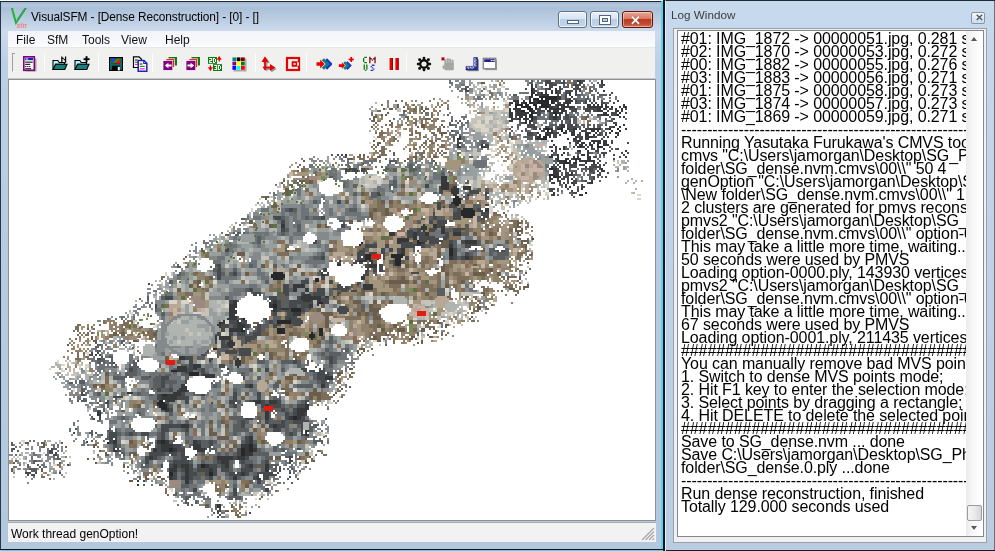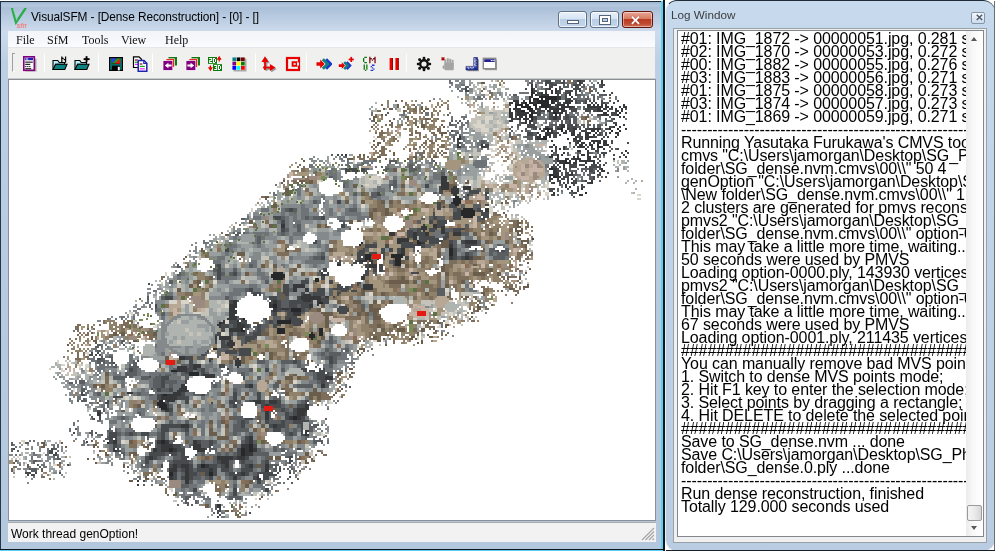--- a/index.html
+++ b/index.html
@@ -28,21 +28,21 @@
 #btn-max { left:589px; }
 #btn-close { left:621px; width:31px;
   background:linear-gradient(180deg,#e8a696 0,#d97b62 45%,#b83b22 50%,#c04a30 78%,#d0705a 100%);
   border:1px solid #63150a; box-shadow: inset 0 0 0 1px rgba(255,255,255,.45); }
 #btn-min .glyph { position:absolute; left:8px; top:8px; width:12px; height:4px; background:#fff; border:1px solid #56667a; }
 #btn-max .glyph { position:absolute; left:9px; top:4px; width:10px; height:8px; background:transparent; border:2.5px solid #fff; outline:1px solid #56667a; box-shadow: inset 0 0 0 1px #56667a;}
 #btn-close .glyph { position:absolute; left:7px; top:1px; width:16px; height:13px; color:#fff; font-weight:bold; font-size:13px; text-shadow:0 0 1px #5a1208; }
 
 
 #menubar { position:absolute; left:8px; top:31px; width:647px; height:17px;
-  background:linear-gradient(180deg,#f2f4f8 0,#f6f7fa 50%,#fbfcfd 100%); border-bottom:1px solid #e3e6ea;font-family:Liberation Serif, serif;}
+  background:linear-gradient(180deg,#f2f4f8 0,#f6f7fa 50%,#fbfcfd 100%); border-bottom:1px solid #e3e6ea;}
 .mi { position:absolute; top:2px; font-size:12px; color:#111; }
 
 
 #toolbar { position:absolute; left:8px; top:48px; width:647px; height:31px;
   background:#f0f0ee; border-bottom:1px solid #c9c9c9; }
 #toolbar .grip { position:absolute; left:4px; top:5px; width:3px; height:19px;
   border-left:1px solid #9aa0a5; border-top:1px solid #9aa0a5; border-bottom:1px solid #fff; }
 .tsep { position:absolute; top:5px; width:1px; height:19px; background:#a0a0a0; border-right:1px solid #fdfdfd; }
 .ticon { position:absolute; top:8px; width:16px; height:16px; }
 
@@ -52,21 +52,21 @@
 
 
 #statusbar { position:absolute; left:8px; top:522px; width:648px; height:20px;
   background:#f2f2f2; border-top:1px solid #ababab; }
 #statusbar .txt { position:absolute; left:3px; top:3.5px; font-size:12px; color:#000; }
 #statusbar .gripper { position:absolute; right:1px; bottom:1px; width:14px; height:14px; }
 
 
 #logwin { position:absolute; left:665px; top:0; width:330px; height:551px;
   background:linear-gradient(180deg,#c8daee 0,#c4d7eb 40px,#bed1e6 300px,#b9cce1 100%);
-  border-top:1.5px solid #202c38; border-left:1px solid #e8eef6;border-radius:12px; }
+  border-top:1.5px solid #202c38; border-left:1px solid #e8eef6; }
 #log-title { position:absolute; left:5px; top:6.5px; font-size:11.7px; color:#3c3c3c; }
 #log-close { position:absolute; left:305px; top:11px; width:14px; height:12px; border:1px solid #8795a5; border-radius:2px;
   background:linear-gradient(180deg,#f4f8fc 0,#dfe9f4 50%,#cbdcee 100%); }
 #log-close span { position:absolute; left:3.2px; top:-1.5px; font-size:10px; font-weight:bold; color:#4e5b68; }
 #log-client { position:absolute; left:7px; top:27px; width:314px; height:515px; background:#f0f0f0; border:1px solid #98a0a8; }
 #log-box { position:absolute; left:3px; top:1px; width:307px; height:507px; background:#fff; border:1px solid #828790; }
 #log-text { position:absolute; left:0; top:0; width:288px; height:505px; background:#fff; overflow:hidden;
   font-size:16px; line-height:13.0px; color:#000; white-space:pre; padding:1px 0 0 3px; letter-spacing:-0.1px; }
 #log-rdark { position:absolute; left:328px; top:0; width:2px; height:551px; background:linear-gradient(90deg,#888,#222); }
 

